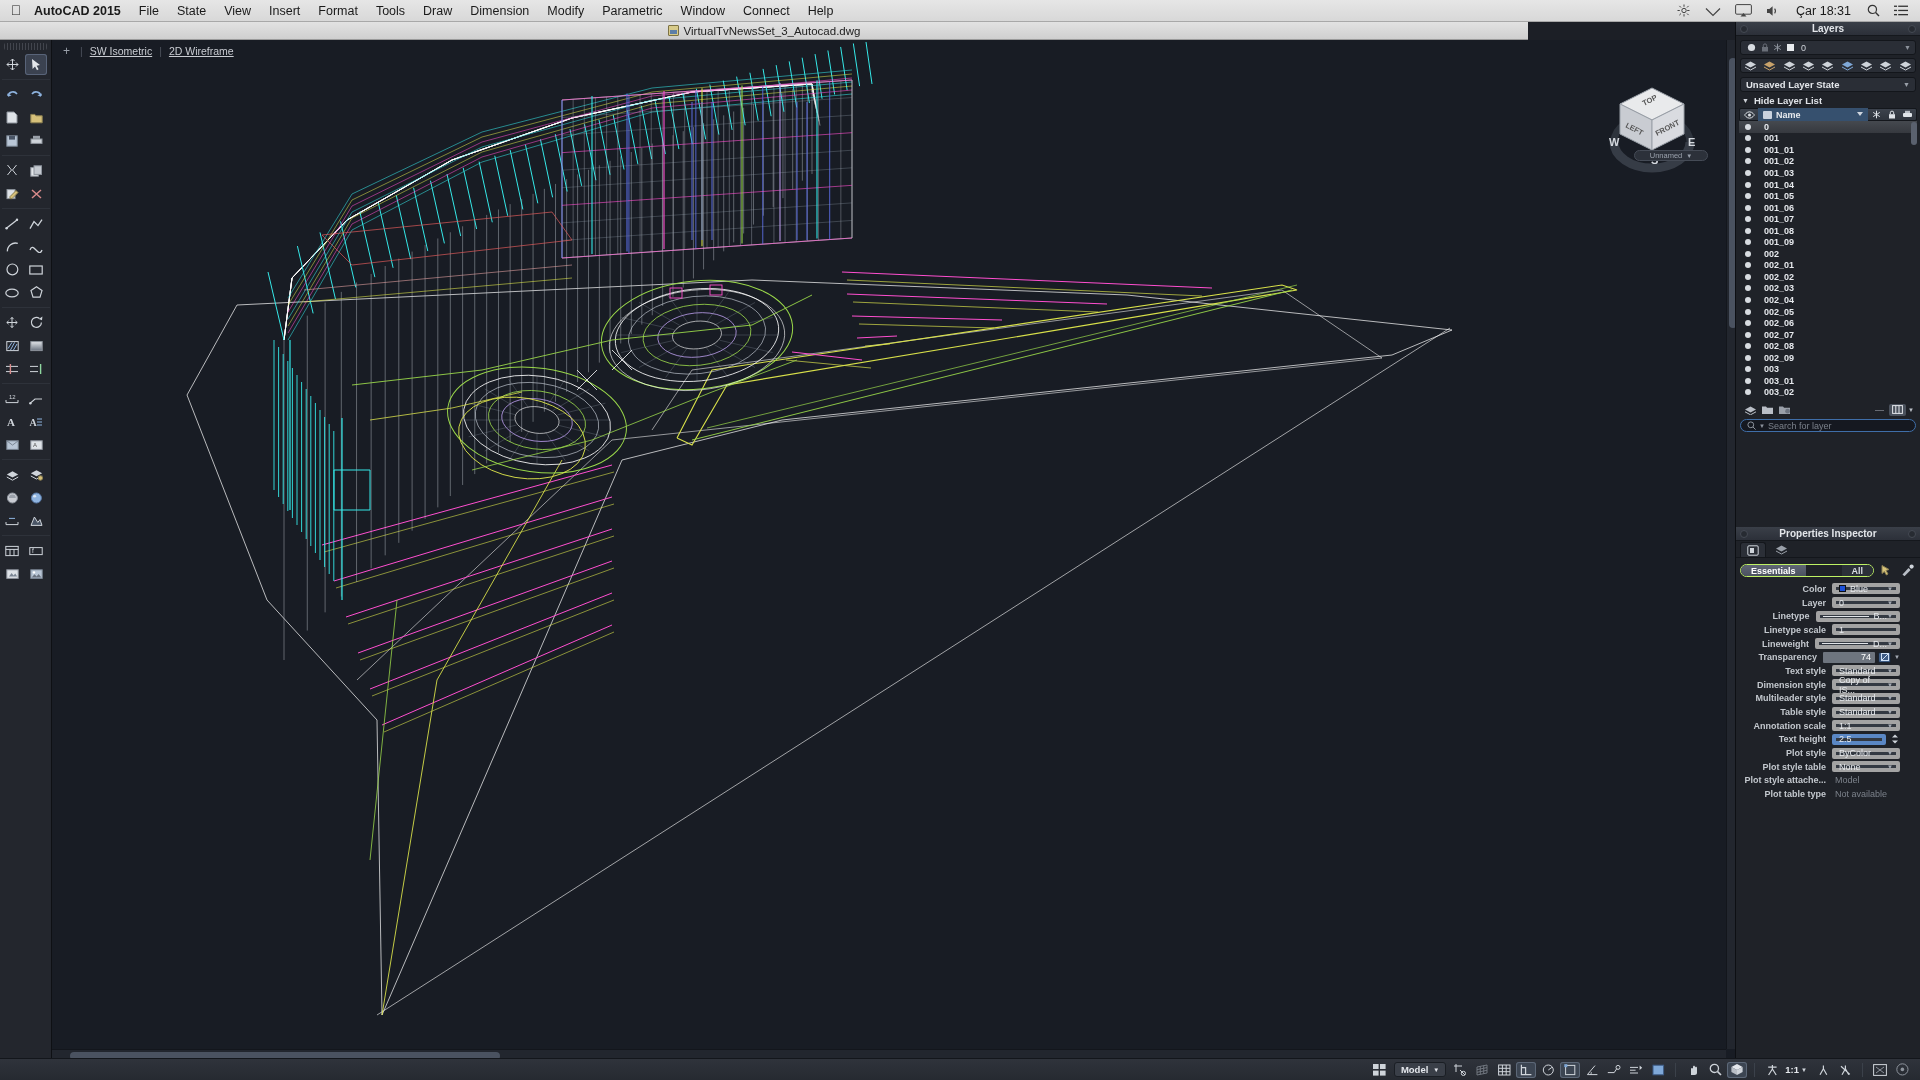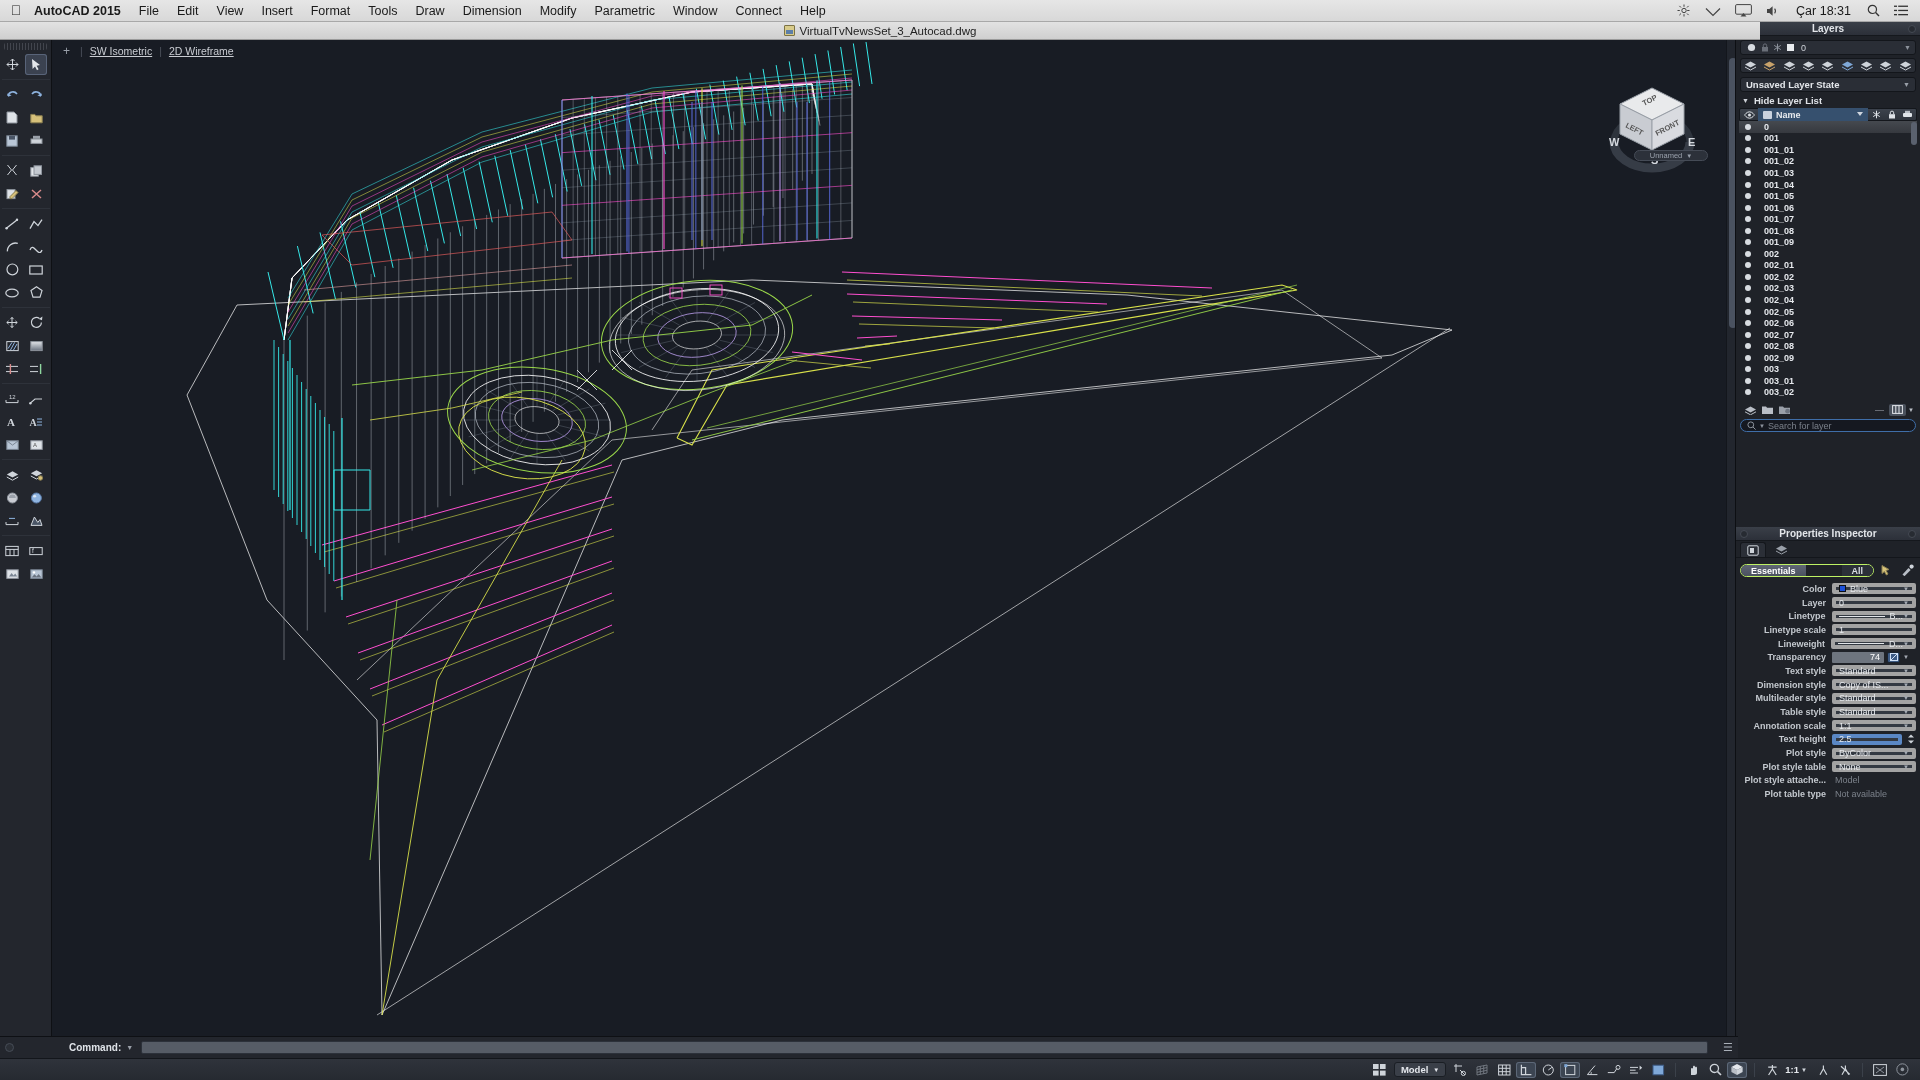--- a/index.html
+++ b/index.html
@@ -13,21 +13,21 @@
   .apple{width:32px;text-align:center;font-size:14px;line-height:1;padding-bottom:2px;}
   .macbar .mi{padding:0 9px;height:22px;line-height:22px;white-space:nowrap;}
   .macbar .mi.app{font-weight:bold;padding-left:2px;}
   .macbar .spacer{flex:1;}
   .macbar .ri{padding:0 7px;height:22px;line-height:20px;display:flex;align-items:center;}
   .macbar .ri svg{display:block;}
 
   
   .win{position:absolute;top:22px;left:0;width:1920px;height:1058px;background:#1c1f26;}
 
-  .titlebar{position:absolute;top:0;left:0;width:1760px;height:18px;
+  .titlebar{position:absolute;top:0;left:0;width:1528px;height:18px;
     background:linear-gradient(#e2e2e2,#cfcfcf);border-bottom:1px solid #9a9a9a;
     display:flex;align-items:center;justify-content:center;font-size:11.5px;color:#222;z-index:40;}
   .titlebar .docicon{width:11px;height:11px;margin-right:5px;background:#d8cb8a;
     border:1px solid #7c7244;border-radius:1px;position:relative;}
   .titlebar .docicon:after{content:"";position:absolute;left:1px;top:4px;width:7px;height:4px;background:#5d7fa8;}
 
   
   .ltool{position:absolute;top:18px;left:0;width:52px;height:1040px;background:#23262d;
     border-right:1px solid #0e1014;padding-top:3px;}
   .ltool .grip{height:7px;margin:0 4px 3px 4px;background:
@@ -112,21 +112,21 @@
   .ptab{width:26px;height:15px;display:flex;align-items:center;justify-content:center;
     border-radius:3px 3px 0 0;margin-right:2px;}
   .ptab.act{background:#2b2f37;border:1px solid #14171c;border-bottom:none;}
 
   .segrow{display:flex;align-items:center;justify-content:center;height:16px;margin-top:4px;}
   .seg{display:flex;border:1px solid #bef264;border-radius:8px;overflow:hidden;height:13px;gap:36px;}
   .seg div{padding:0 10px;font-size:9px;font-weight:bold;color:#d9dde2;line-height:13px;background:#2b3038;}
   .seg div.on{background:linear-gradient(#5f6674,#4a5160);color:#fff;}
   .segrow .ib{width:17px;height:14px;display:flex;align-items:center;justify-content:center;margin-left:4px;}
 
-  .prow{display:flex;align-items:center;height:13.7px;padding-right:4px;}
+  .prow{display:flex;align-items:center;height:13.7px;padding-right:20px;}
   .prow .pl{width:96px;text-align:right;font-size:9px;color:#c3c8ce;font-weight:bold;padding-right:6px;}
   .prow .pf{flex:1;height:11px;background:#333942;border:4px solid #a3a3a3;border-radius:2px;
     display:flex;align-items:center;padding:0 3px;font-size:9px;color:#e7eaee;position:relative;}
   .prow .pf.flat{background:transparent;border:none;color:#7c828b;}
   .prow .pf .car{margin-left:auto;font-size:6px;color:#a4aab3;}
   .prow .swatch{width:7px;height:7px;margin-right:4px;border:1px solid #0c0e12;}
   .prow .ltline{display:inline-block;width:46px;height:1px;background:#e2e5e9;margin-right:5px;}
   .prow .tbar{background:#6e757f;color:#fff;text-align:right;padding-right:4px;height:11px;
     width:52px;display:flex;align-items:center;justify-content:flex-end;font-size:9px;border-radius:1px;}
   .prow .tbtn2{width:13px;height:11px;margin-left:3px;background:#3d5b85;border:1px solid #1b2430;
@@ -155,21 +155,21 @@
   .ssep{width:1px;height:14px;background:#181b21;border-right:1px solid #3b414a;margin:0 6px;}
   .scale{display:flex;align-items:center;font-size:9.5px;color:#e4e7ec;font-weight:bold;}
 </style>
 </head>
 <body>
 
 <div class="macbar">
   <div class="apple"></div>
   <div class="mi app">AutoCAD 2015</div>
   <div class="mi">File</div>
-  <div class="mi">Edit</div>
+  <div class="mi">State</div>
   <div class="mi">View</div>
   <div class="mi">Insert</div>
   <div class="mi">Format</div>
   <div class="mi">Tools</div>
   <div class="mi">Draw</div>
   <div class="mi">Dimension</div>
   <div class="mi">Modify</div>
   <div class="mi">Parametric</div>
   <div class="mi">Window</div>
   <div class="mi">Connect</div>
@@ -1348,27 +1348,20 @@
         </div>
         <div class="prow">
           <span class="pl">Plot table type</span>
           <span class="pf flat">
             <span>Not available</span>
           </span>
         </div>
       </div>
   </div>
 
-  <div class="cmdbar">
-    <span class="dot"></span>
-    <span class="clbl">Command:</span>
-    <span class="ccar">▼</span>
-    <span class="cinput"></span>
-    <span class="cmore">☰</span>
-  </div>
 
   <div class="status">
     <div style="flex:1"></div>
 
     <div class="sg">
       <div class="sbtn">
         <svg width="13" height="12">
             <g fill="#cfd4da">
               <rect x="0" y="0" width="5.6" height="5"></rect>
               <rect x="7" y="0" width="5.6" height="5"></rect>

